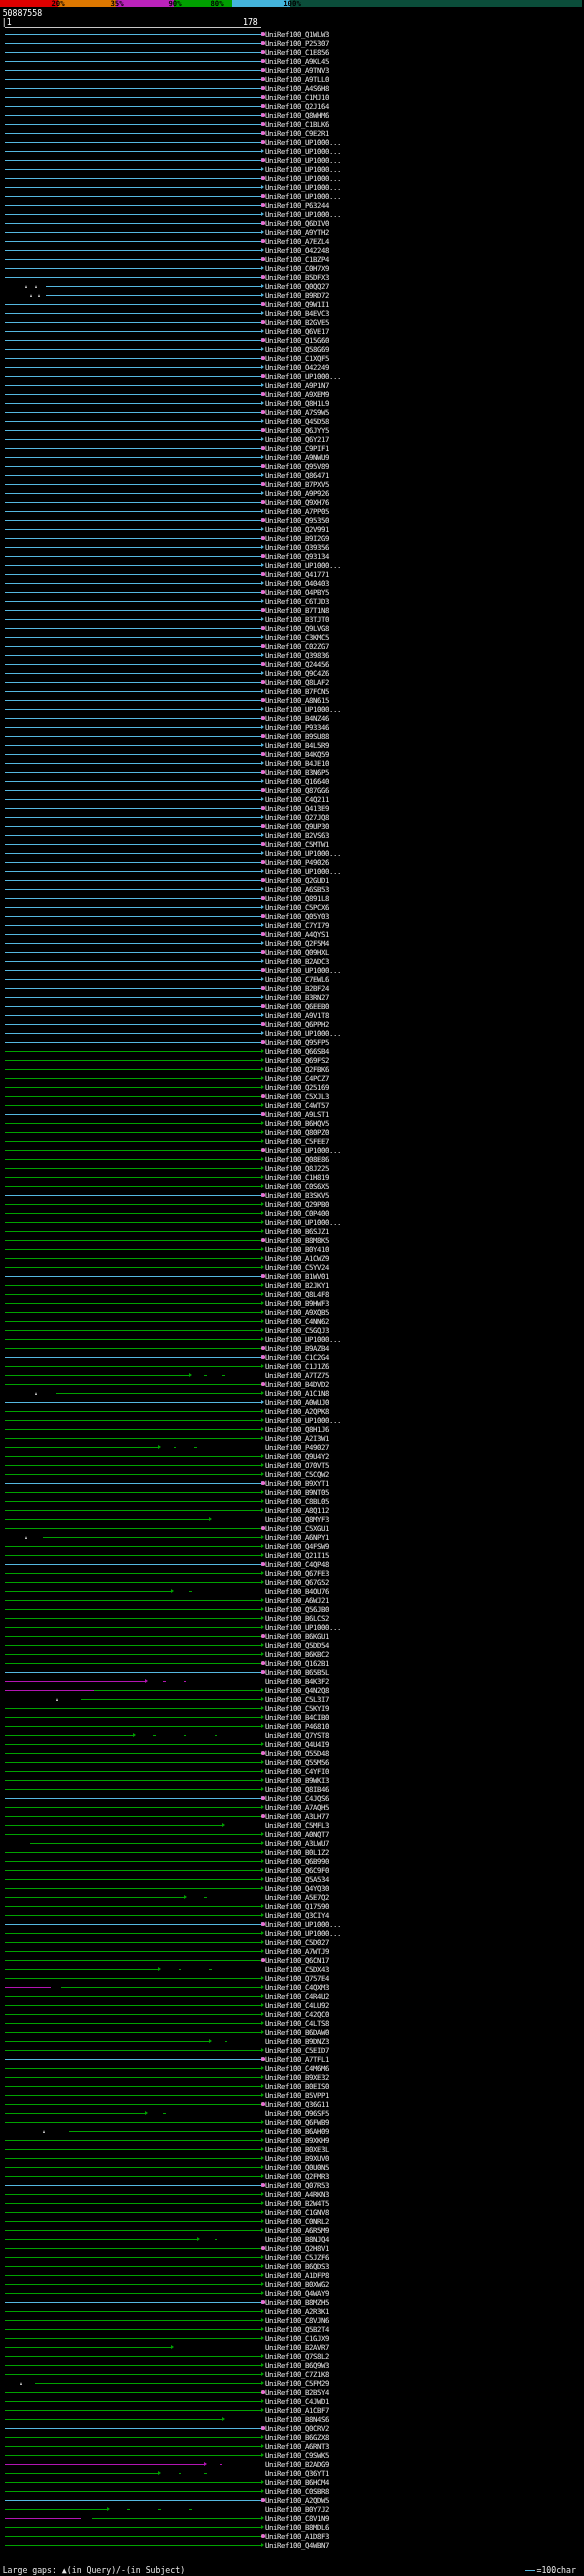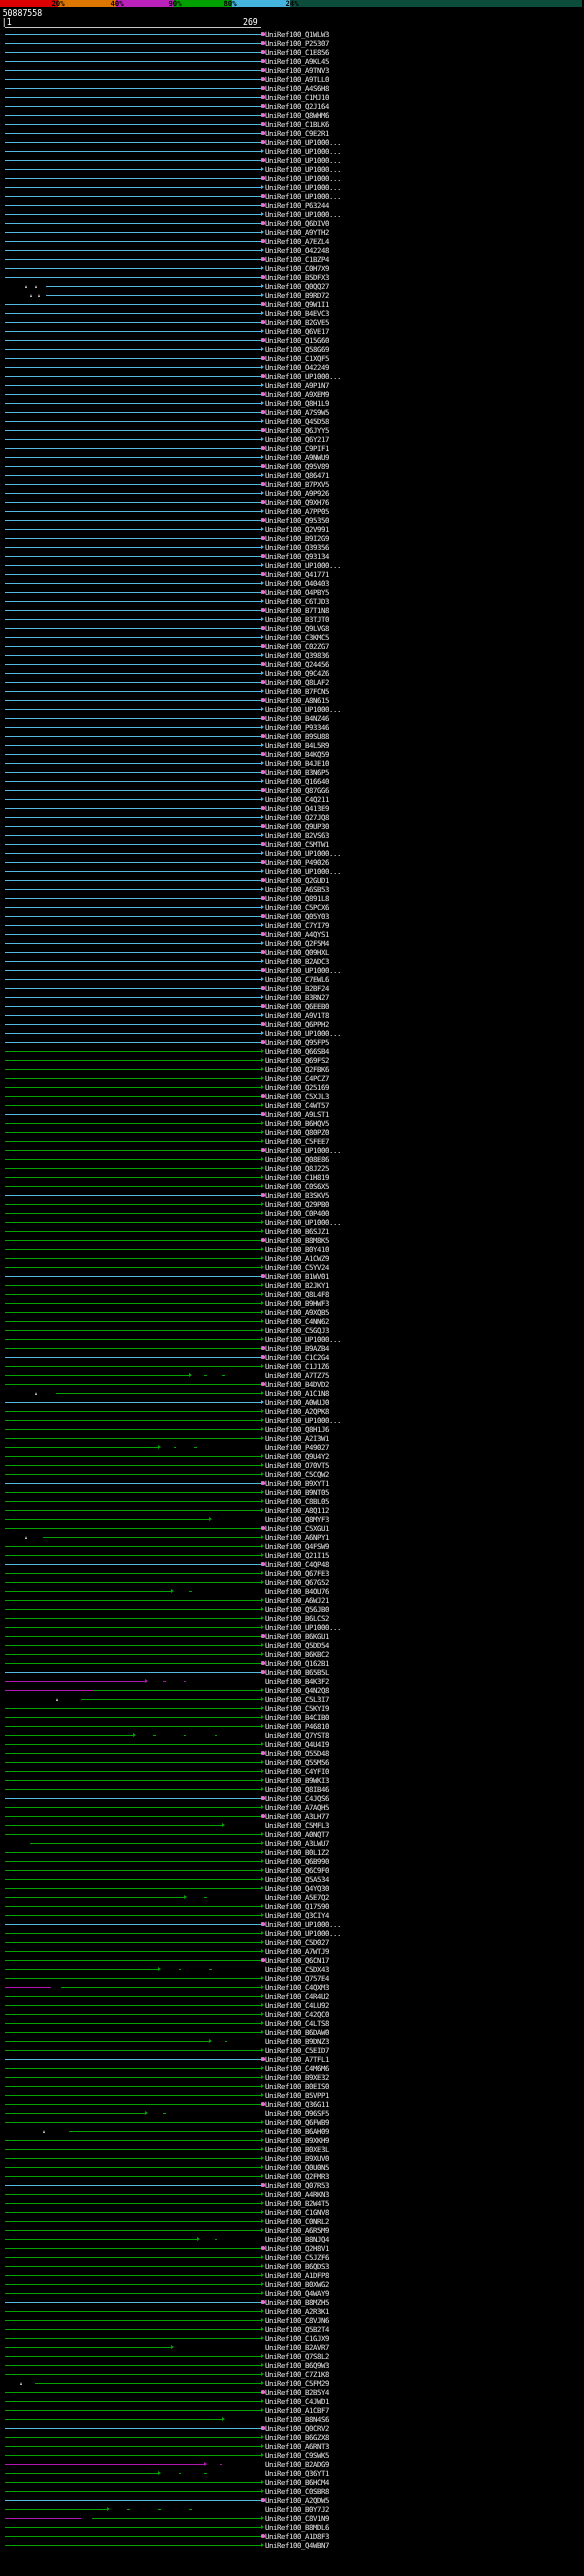--- a/index.html
+++ b/index.html
@@ -39,29 +39,29 @@
   <div class="scalebar" id="scalebar">
       <div class="scaleseg" style="width: 58px; background: rgb(221, 0, 0);"></div>
       <div class="scaleseg" style="width: 58px; background: rgb(221, 119, 0);"></div>
       <div class="scaleseg" style="width: 58px; background: rgb(187, 34, 187);"></div>
       <div class="scaleseg" style="width: 58px; background: rgb(0, 160, 0);"></div>
       <div class="scaleseg" style="width: 58px; background: rgb(68, 180, 220);"></div>
       <div class="scaleseg" style="width: 292px; background: rgb(11, 77, 58);"></div>
     </div>
   <div id="scale-labels">
       <div class="scalelab" style="left: 58px;">20%</div>
-      <div class="scalelab" style="left: 117px;">40%</div>
+      <div class="scalelab" style="left: 117px;">35%</div>
       <div class="scalelab" style="left: 175px;">90%</div>
-      <div class="scalelab" style="left: 230px;">80%</div>
-      <div class="scalelab" style="left: 292px;">24%</div>
+      <div class="scalelab" style="left: 217px;">80%</div>
+      <div class="scalelab" style="left: 292px;">100%</div>
     </div>
 
   <div class="qid">50887558</div>
   <div class="rlab left">|1</div>
-  <div class="rlab right">269</div>
+  <div class="rlab right">178</div>
   <div class="qline"></div>
 
   <div class="hits" id="hits">
       <div class="hit-row">
         <div class="track">
           <div class="bar" style="left: 0%; width: 100%; background: rgb(85, 184, 224);"></div>
           <div class="arr" style="left: 100%; border-left-color: rgb(85, 184, 224);"></div>
         </div>
         <div class="star"></div>
         <div class="hlabel">UniRef100_Q1WLW3</div>
@@ -2204,14 +2204,18 @@
       </div>
       <div class="hit-row">
         <div class="track">
           <div class="bar" style="left: 0%; width: 100%; background: rgb(0, 163, 0);"></div>
           <div class="arr" style="left: 100%; border-left-color: rgb(0, 163, 0);"></div>
         </div>
         <div class="hlabel">UniRef100_Q4WBN7</div>
       </div>
     </div>
 
+  <div class="legend">
+    <span class="gaps">Large gaps: ▲(in Query)/-(in Subject)</span>
+    <span class="unit"><span class="unitline"></span><span>=100char</span></span>
+  </div>
 </div>
 
 
 </body></html>

